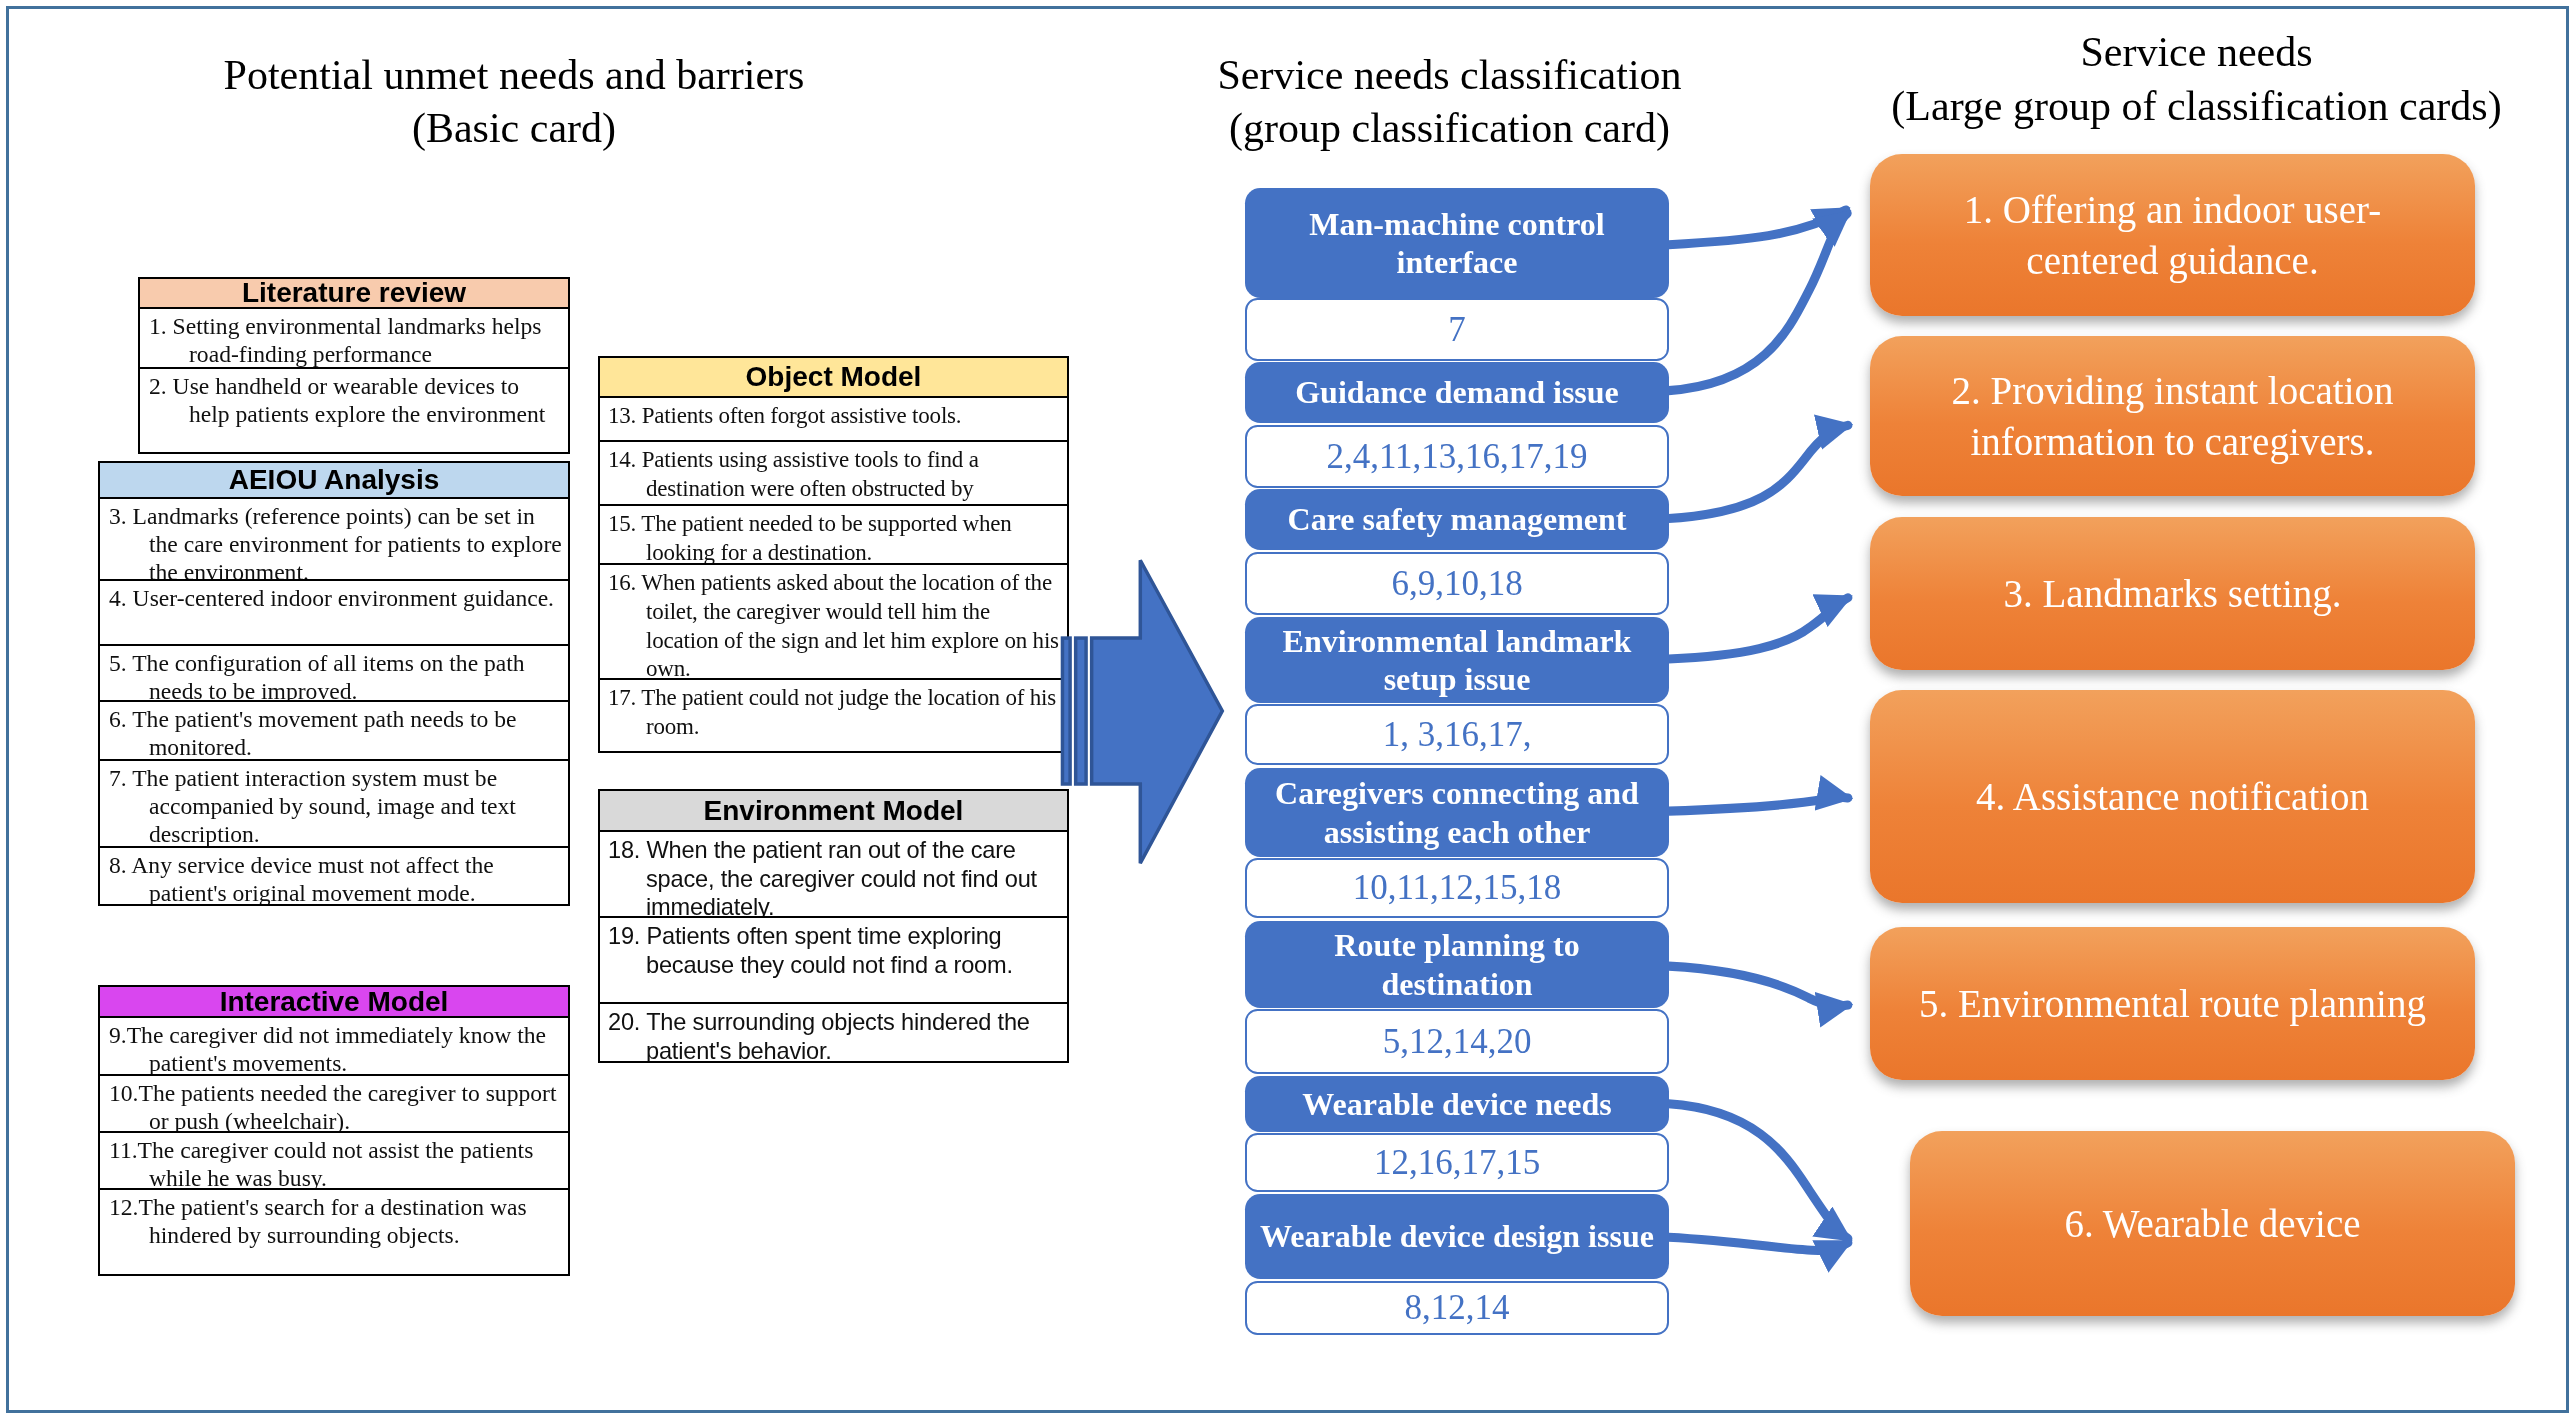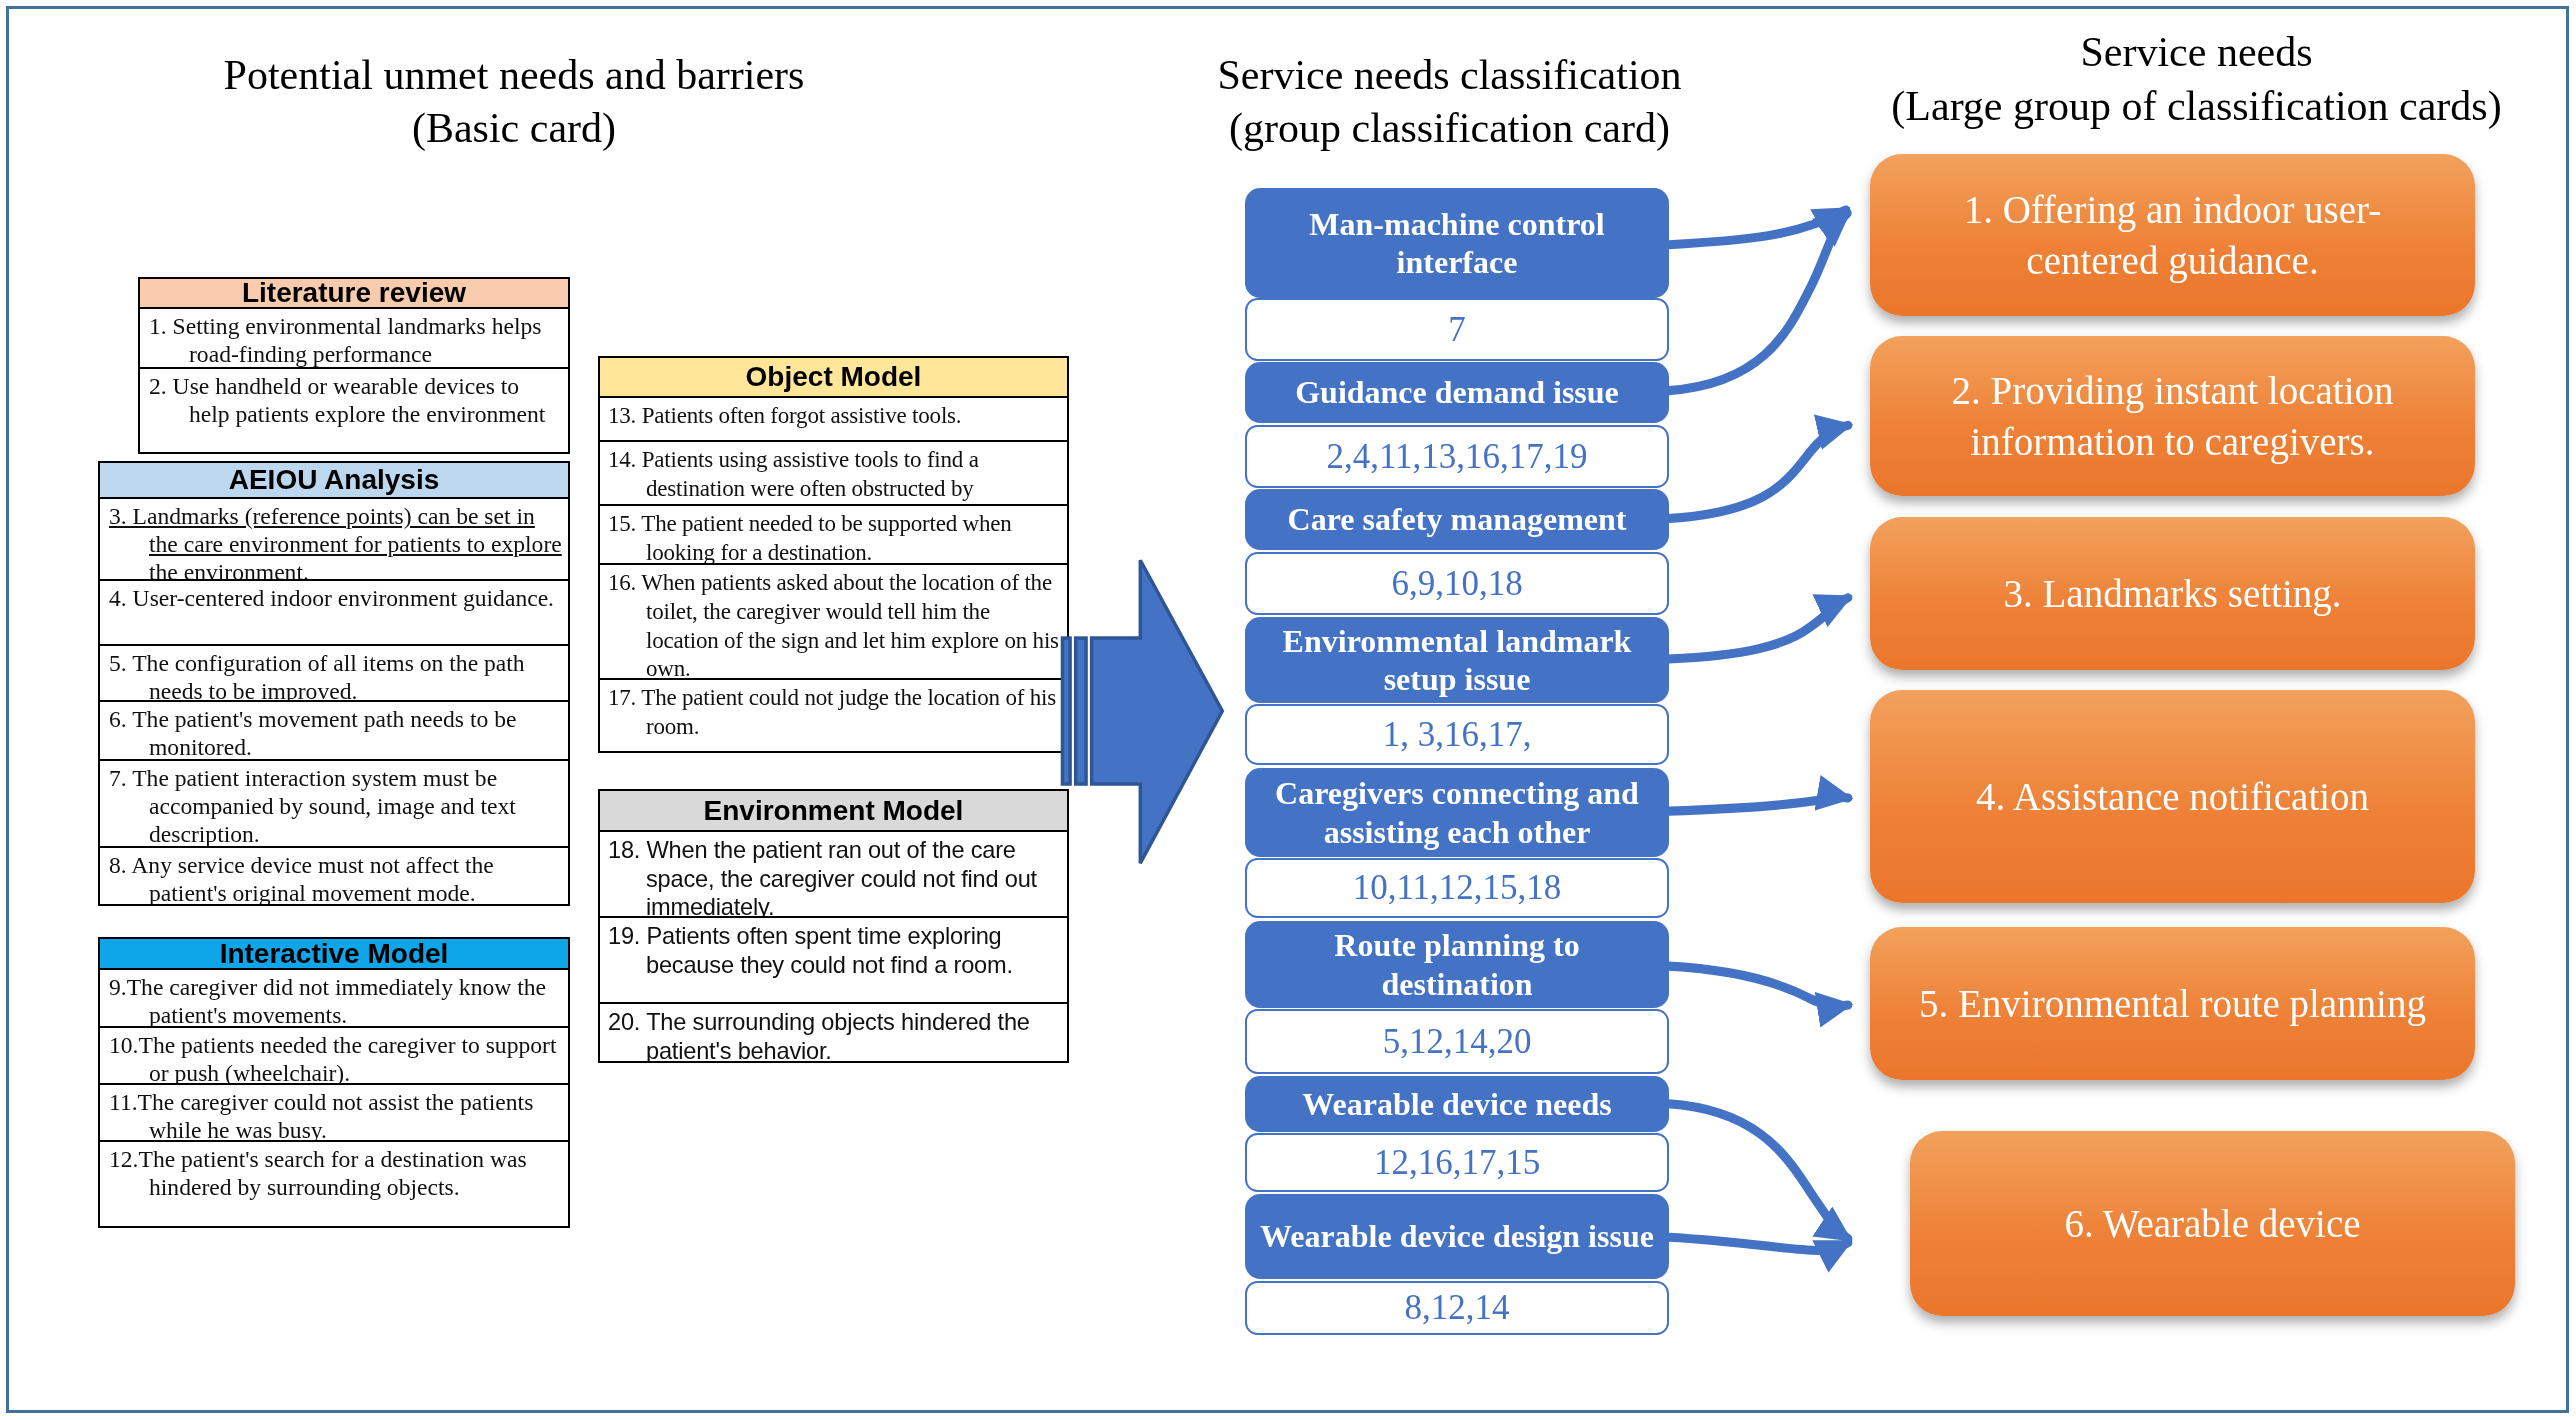--- a/index.html
+++ b/index.html
@@ -71,29 +71,29 @@
   </div>
 
   <div id="cards-a">
       <div class="card-section" style="left: 98px; top: 277px; width: 472px; padding-left: 40px;">
         <div class="hdr" style="height: 32px; background: rgb(248, 203, 173);">Literature review</div>
         <div class="cell cellA" style="height: 60px;">1. Setting environmental landmarks helps road-finding performance</div>
         <div class="cell cellA" style="height: 85px;">2. Use handheld or wearable devices to help patients explore the environment</div>
       </div>
       <div class="card-section" style="left: 98px; top: 461px; width: 472px;">
         <div class="hdr" style="height: 38px; background: rgb(189, 215, 238);">AEIOU Analysis</div>
-        <div class="cell cellA" style="height: 82px; text-decoration: underline;">3. Landmarks (reference points) can be set in the care environment for patients to explore the environment.</div>
+        <div class="cell cellA" style="height: 82px;">3. Landmarks (reference points) can be set in the care environment for patients to explore the environment.</div>
         <div class="cell cellA" style="height: 65px;">4. User-centered indoor environment guidance.</div>
         <div class="cell cellA" style="height: 56px;">5. The configuration of all items on the path needs to be improved.</div>
         <div class="cell cellA" style="height: 59px;">6. The patient's movement path needs to be monitored.</div>
         <div class="cell cellA" style="height: 87px;">7. The patient interaction system must be accompanied by sound, image and text description.</div>
         <div class="cell cellA" style="height: 58px;">8. Any service device must not affect the patient's original movement mode.</div>
       </div>
       <div class="card-section" style="left: 98px; top: 937px; width: 472px;">
-        <div class="hdr" style="height: 33px; background: #0ea5e9;">Interactive Model</div>
+        <div class="hdr" style="height: 33px; background: #d946ef; margin-top: 48px;">Interactive Model</div>
         <div class="cell cellA" style="height: 58px;">9.The caregiver did not immediately know the patient's movements.</div>
         <div class="cell cellA" style="height: 57px;">10.The patients needed the caregiver to support or push (wheelchair).</div>
         <div class="cell cellA" style="height: 57px;">11.The caregiver could not assist the patients while he was busy.</div>
         <div class="cell cellA" style="height: 86px;">12.The patient's search for a destination was hindered by surrounding objects.</div>
       </div>
     </div>
   <div id="cards-b">
       <div class="card-section" style="left: 598px; top: 356px; width: 471px;">
         <div class="hdr" style="height: 42px; background: rgb(255, 230, 153);">Object Model</div>
         <div class="cell cellB" style="height: 44px;">13. Patients often forgot assistive tools.</div>

